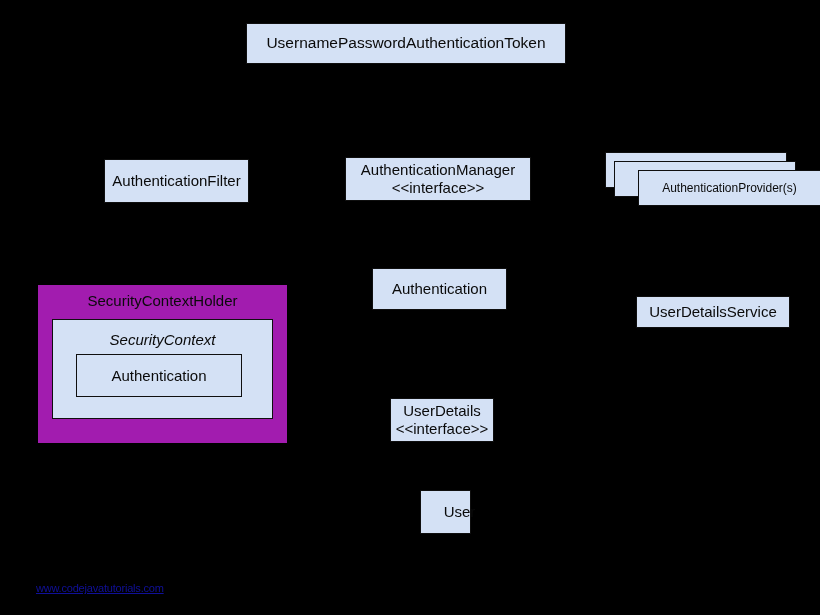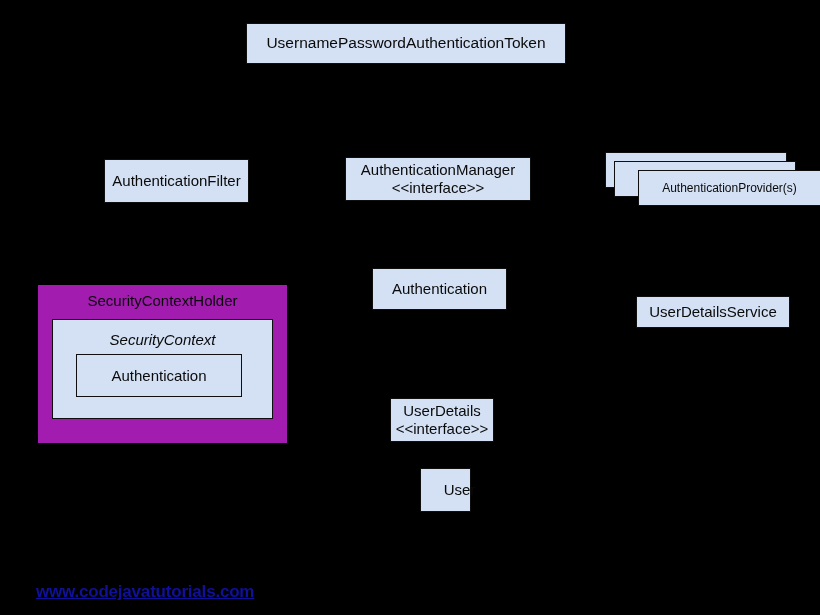--- a/index.html
+++ b/index.html
@@ -70,22 +70,22 @@
   .subgroup {
     position: absolute;
     box-sizing: border-box;
     background: #d4e1f5;
     border: 1px solid #0f0f0f;
   }
   .link {
     position: absolute;
     color: #10109a;
     text-decoration: underline;
-    font-size: 17px;
-    font-weight: bold;
+    font-size: 11px;
+    font-weight: normal;
     letter-spacing: -0.2px;
     white-space: nowrap;
     cursor: pointer;
   }
   
   .connector {
     position: absolute;
     background: #000000;
   }
 </style>
@@ -126,17 +126,17 @@
     </div>
   </div>
 
   <div class="node" style="left:372px; top:268px; width:135px; height:42px;">Authentication</div>
 
   <div class="node" style="left:636px; top:296px; width:154px; height:32px;">UserDetailsService</div>
 
   <div class="node" style="left:390px; top:398px; width:104px; height:44px;">UserDetails
 &lt;&lt;interface&gt;&gt;</div>
 
-  <div class="node" style="left:420px; top:468px; width:51px; height:44px;padding-left:28px;">User</div>
+  <div class="node" style="left:420px; top:490px; width:51px; height:44px;padding-left:28px;">User</div>
 
   <a class="link" style="left:36px; top:582px;">www.codejavatutorials.com</a>
 
 </div>
 
 </body></html>

